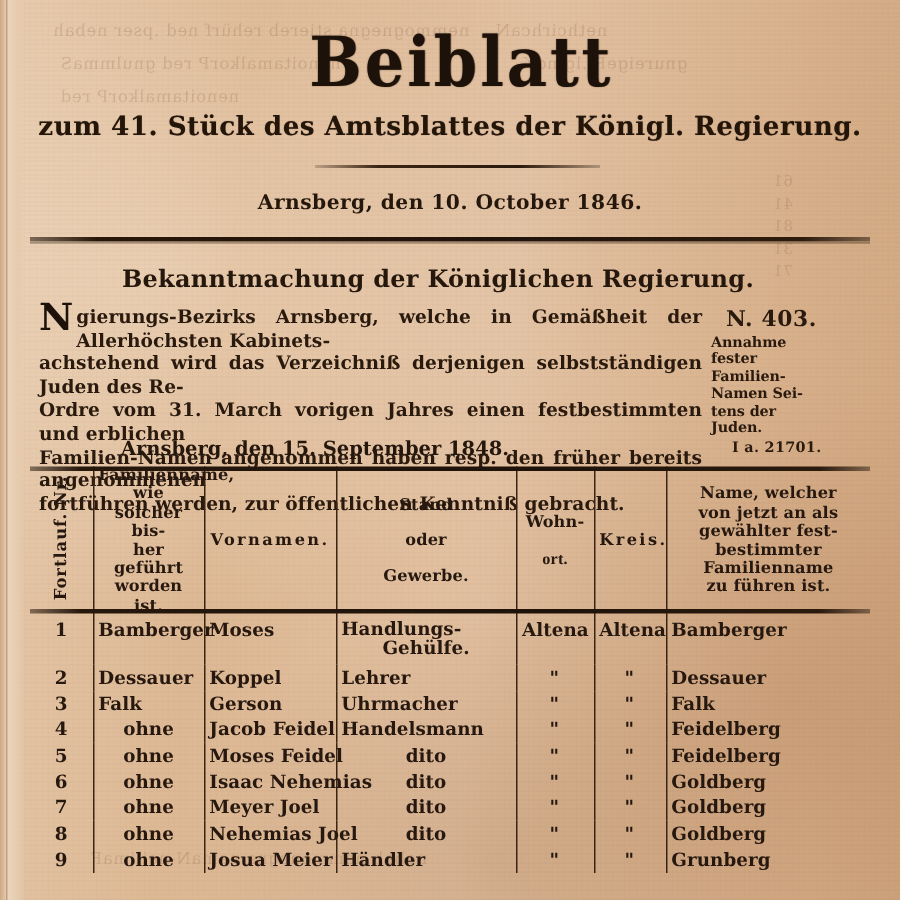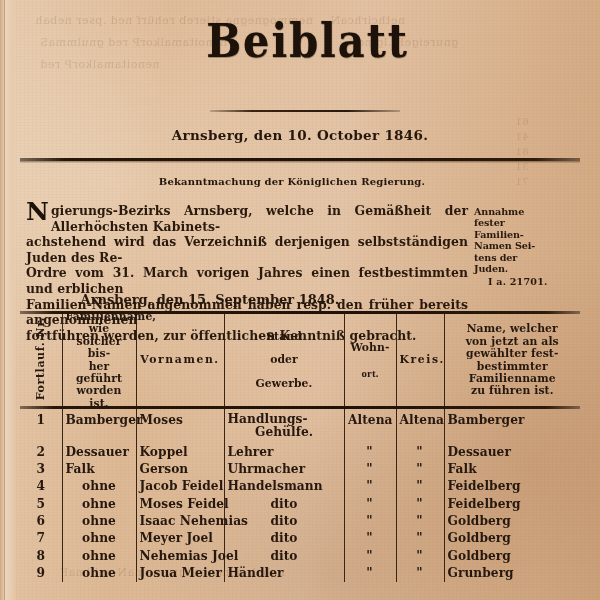--- a/index.html
+++ b/index.html
@@ -84,21 +84,21 @@
   }
   .rule-thick {
     position: absolute; left: 20px; right: 20px; height: 3px;
     background: linear-gradient(90deg, rgba(35,20,10,.55), #281709 8%, #20130a 55%, #2d1b0d 92%, rgba(35,20,10,.5));
     box-shadow: 0 1.5px 0 rgba(45,28,14,.35);
   }
 
   .heading-line {
     position: absolute; left: 0; right: 16px;
     text-align: center;
-    font-size: 10px;
+    font-size: 16px;
     font-weight: 700;
     letter-spacing: .2px;
     color: #25170c;
   }
   .dateline {
     position: absolute; left: 0; right: 0;
     text-align: center;
     font-size: 13.5px;
     font-weight: 700;
     color: #25170c;
@@ -250,40 +250,42 @@
   <div class="ghost" style="left:40px; top:58px; font-size:11px;">nenoitamalkorP red</div>
   <div class="ghost" style="left:515px; top:116px; font-size:10px;">61</div>
   <div class="ghost" style="left:515px; top:131px; font-size:10px;">41</div>
   <div class="ghost" style="left:515px; top:146px; font-size:10px;">81</div>
   <div class="ghost" style="left:515px; top:161px; font-size:10px;">31</div>
   <div class="ghost" style="left:515px; top:176px; font-size:10px;">71</div>
   <div class="ghost" style="left:60px; top:566px; font-size:11px;">nebah nemmonegna nemaN-neilimaF</div>
 
   <div id="masthead">
     <div class="title-big">Beiblatt</div>
+    <div class="title-sub">zum 41. Stück des Amtsblattes der Königl. Regierung.</div>
   </div>
 
   <div class="rule-short" style="top:110px;"></div>
 
   <div class="dateline" style="top:127px;">Arnsberg, den 10. October 1846.</div>
 
   <div class="rule-thick" style="top:158px;"></div>
 
   <div class="heading-line" style="top:176px;">Bekanntmachung der Königlichen Regierung.</div>
 
   <div id="body-col">
     <span class="dropcap">N</span>
     <div>gierungs-Bezirks Arnsberg, welche in Gemäßheit der Allerhöchsten Kabinets-</div>
     <div>achstehend wird das Verzeichniß derjenigen selbstständigen Juden des Re-</div>
     <div>Ordre vom 31. March vorigen Jahres einen festbestimmten und erblichen</div>
     <div>Familien-Namen angenommen haben resp. den früher bereits angenommenen</div>
     <div class="lastline">fortführen werden, zur öffentlichen Kenntniß gebracht.</div>
   </div>
 
   <div id="margin-note">
+    <div class="mn-num">N. 403.</div>
     <div class="mn-body">
       <div>Annahme</div>
       <div>fester</div>
       <div>Familien-</div>
       <div>Namen Sei-</div>
       <div>tens der</div>
       <div>Juden.</div>
     </div>
     <div class="mn-file">I a. 21701.</div>
   </div>

